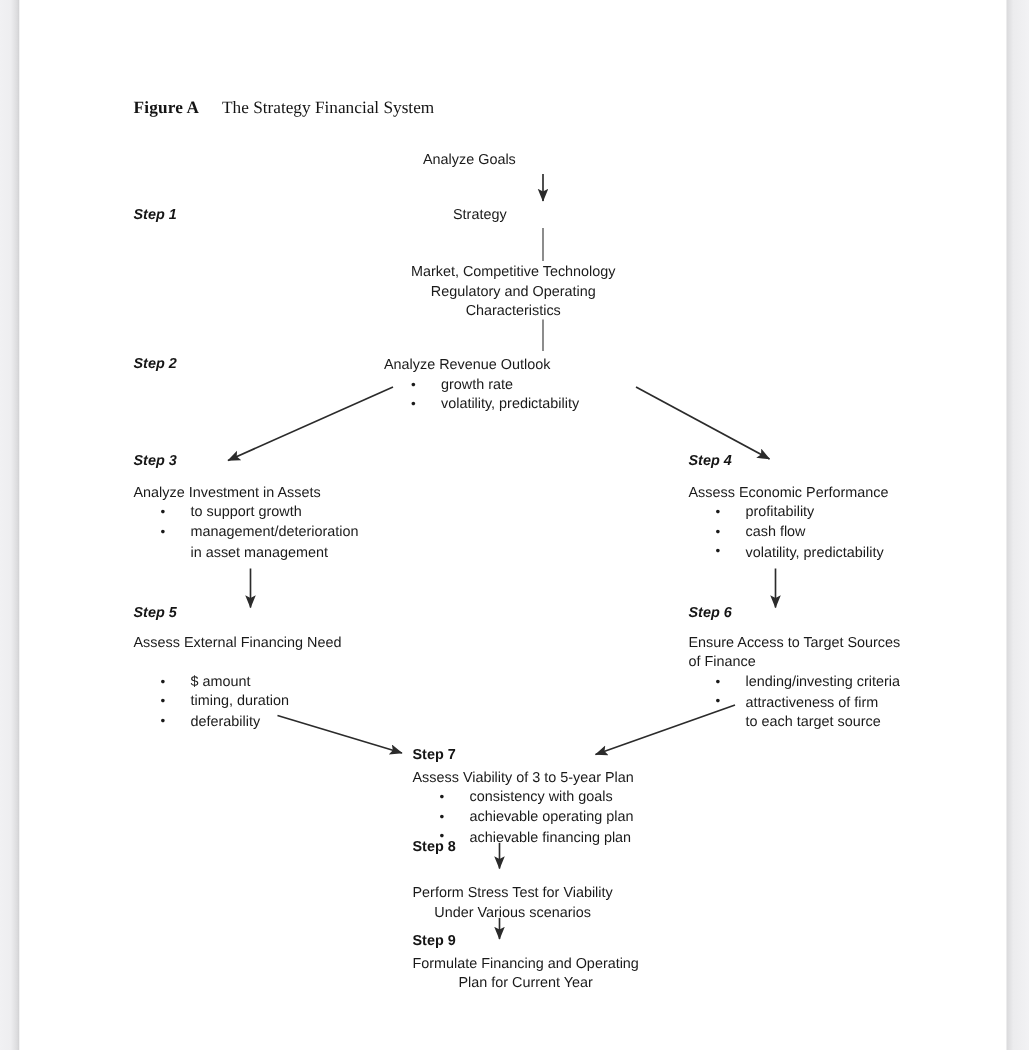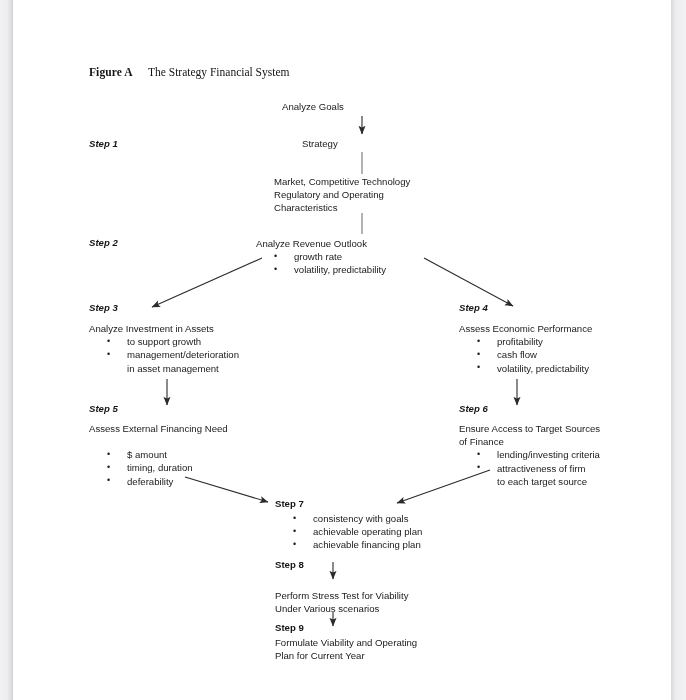--- a/index.html
+++ b/index.html
@@ -97,21 +97,21 @@
     top: -0.5px;
     font-size: 9px;
     color: #1a1a1a;
   }
   ul.bullets li .cont {
     display: block;
     white-space: nowrap;
   }
   ul.bullets li .cont::before { content: none; }
 
-  .sub-line { white-space: nowrap; }
+  .sub-line { white-space: nowrap; text-align: center; }
 
   svg.arrows {
     position: absolute;
     left: 0; top: 0;
     width: 686px;
     height: 700px;
     overflow: visible;
     pointer-events: none;
   }
 </style>
@@ -224,30 +224,31 @@
   <div class="node" style="left:89px; top:392px;">
     <div class="heading">Assess External Financing Need</div>
     <ul class="bullets" style="margin-top:13px;">
       <li>$ amount</li>
       <li>timing, duration</li>
       <li>deferability</li>
     </ul>
   </div>
 
   <div class="node" style="left:275px; top:482px;">
+    <div class="heading">Assess Viability of 3 to 5-year Plan</div>
     <ul class="bullets">
       <li>consistency with goals</li>
       <li>achievable operating plan</li>
       <li>achievable financing plan</li>
     </ul>
   </div>
 
   <div class="node" style="left:275px; top:559px;">
     <div class="sub-line">Perform Stress Test for Viability</div>
     <div class="sub-line">Under Various scenarios</div>
   </div>
 
   <div class="node" style="left:275px; top:606px;">
-    <div class="sub-line">Formulate Viability and Operating</div>
+    <div class="sub-line">Formulate Financing and Operating</div>
     <div class="sub-line">Plan for Current Year</div>
   </div>
 
 </div>
 
 </body></html>

